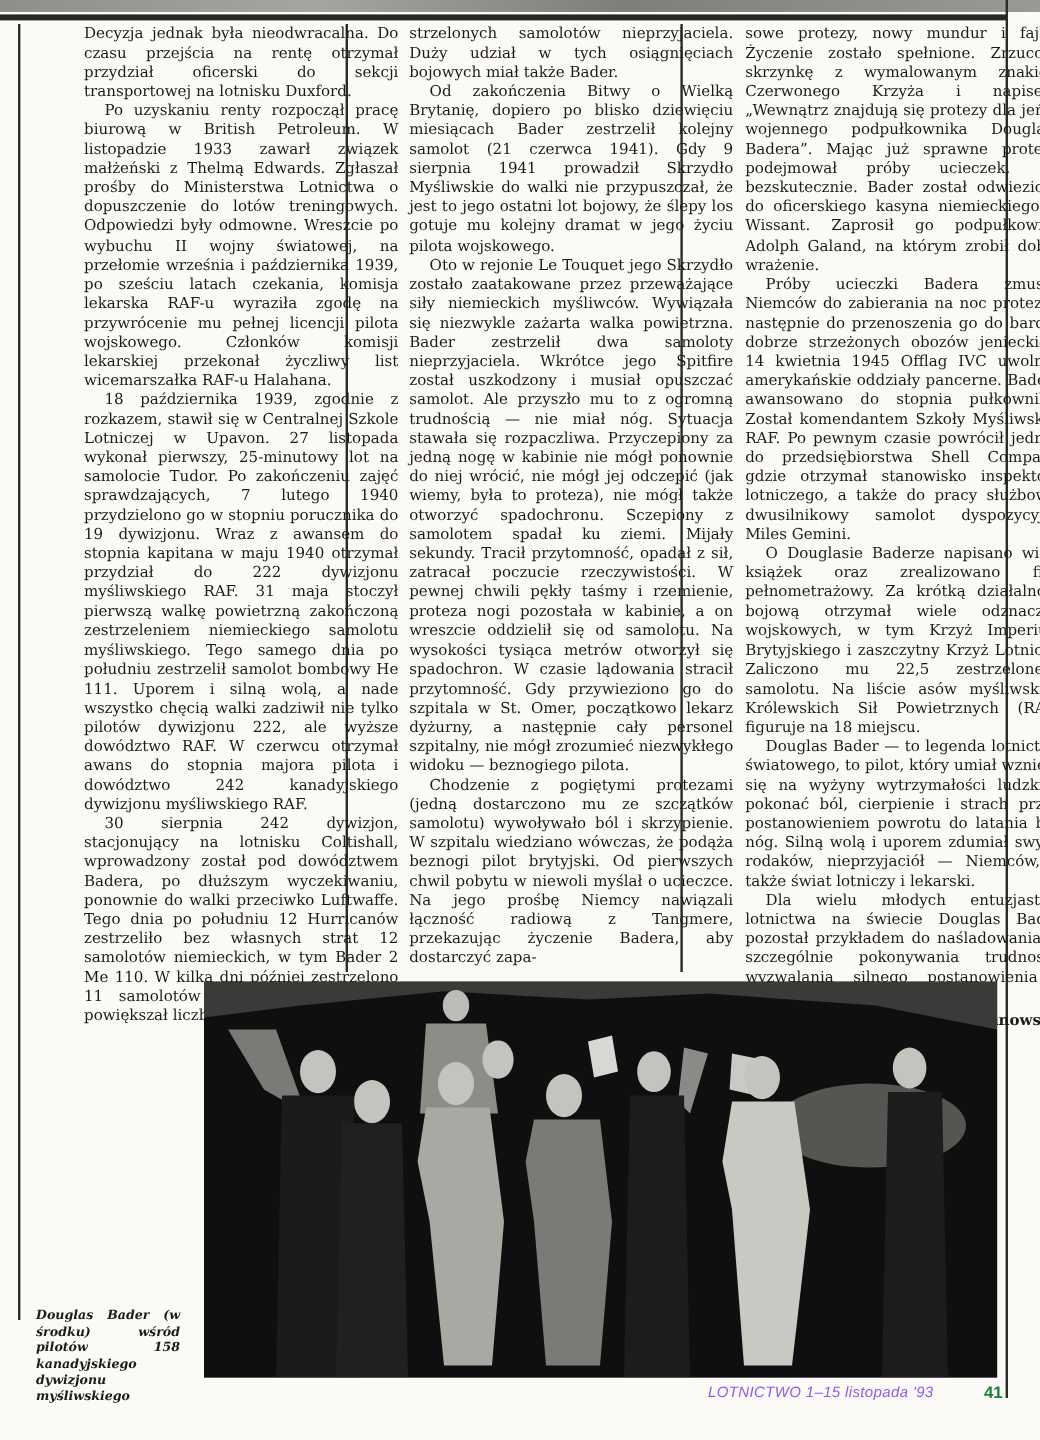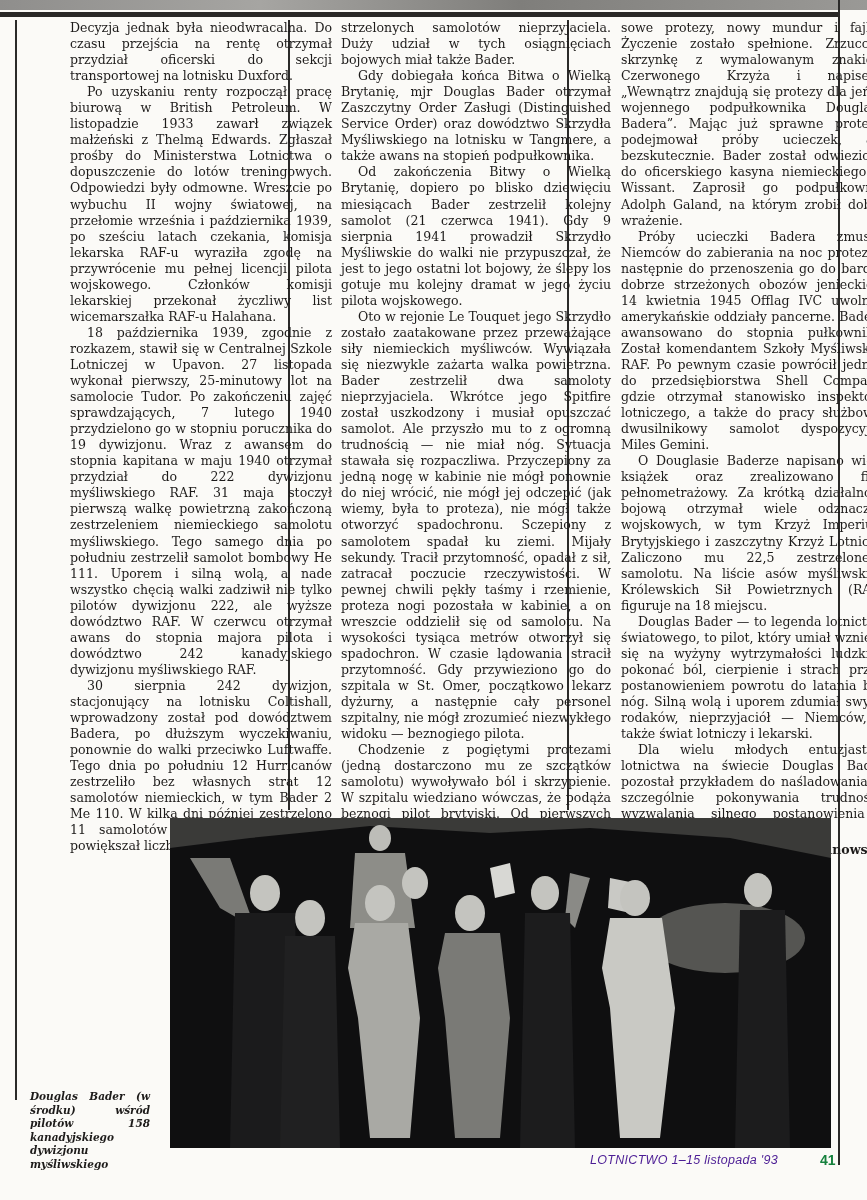--- a/index.html
+++ b/index.html
@@ -9,21 +9,21 @@
   .vrule{position:absolute;background:#2b2a29;width:2px;}
   .col{position:absolute;top:20px;font-size:12.55px;line-height:16.05px;text-align:justify;margin-left:48px;}
   .col p{margin:0;text-indent:0;}
   .col p.ind{text-indent:17px;}
   .col p.sig{text-align:right;font-weight:bold;margin-top:4px;padding-right:4px;}
   #c1{left:14px;width:270px;}
   #c2{left:293px;width:270px;}
   #c3{left:573px;width:264px;}
   .photo{position:absolute;left:170px;top:818px;width:661px;height:330px;background:#0e0e0f;overflow:hidden;}
   .caption{position:absolute;left:30px;top:1090px;width:120px;font-family:"DejaVu Serif",serif;font-style:italic;font-weight:bold;font-size:10.5px;line-height:13.5px;text-align:justify;}
-  .footer{position:absolute;left:590px;top:1153px;font-family:"Liberation Sans",sans-serif;font-style:italic;font-size:12.5px;letter-spacing:.3px;color:#4c1d95;}
+  .footer{position:absolute;left:590px;top:1153px;font-family:"Liberation Sans",sans-serif;font-style:italic;font-size:12.5px;letter-spacing:.3px;color:#8b5cf6;}
   .pagenum{position:absolute;left:820px;top:1152px;font-family:"Liberation Sans",sans-serif;font-weight:bold;font-size:14px;color:#15803d;}
 </style>
 </head>
 <body>
 
 <div class="topband"></div>
 <div class="topline"></div>
 
 <div class="vrule" style="left:15px;top:20px;height:1080px;"></div>
 <div class="vrule" style="left:288px;top:20px;height:790px;"></div>
@@ -32,21 +32,20 @@
 
 <div class="col" id="c1" style="left:22px;width:262px;">
   <p>Decyzja jednak była nieodwracalna. Do czasu przejścia na rentę otrzymał przydział oficerski do sekcji transportowej na lotnisku Duxford.</p>
   <p class="ind">Po uzyskaniu renty rozpoczął pracę biurową w British Petroleum. W listopadzie 1933 zawarł związek małżeński z Thelmą Edwards. Zgłaszał prośby do Ministerstwa Lotnictwa o dopuszczenie do lotów treningowych. Odpowiedzi były odmowne. Wreszcie po wybuchu II wojny światowej, na przełomie września i października 1939, po sześciu latach czekania, komisja lekarska RAF-u wyraziła zgodę na przywrócenie mu pełnej licencji pilota wojskowego. Członków komisji lekarskiej przekonał życzliwy list wicemarszałka RAF-u Halahana.</p>
   <p class="ind">18 października 1939, zgodnie z rozkazem, stawił się w Centralnej Szkole Lotniczej w Upavon. 27 listopada wykonał pierwszy, 25-minutowy lot na samolocie Tudor. Po zakończeniu zajęć sprawdzających, 7 lutego 1940 przydzielono go w stopniu porucznika do 19 dywizjonu. Wraz z awansem do stopnia kapitana w maju 1940 otrzymał przydział do 222 dywizjonu myśliwskiego RAF. 31 maja stoczył pierwszą walkę powietrzną zakończoną zestrzeleniem niemieckiego samolotu myśliwskiego. Tego samego dnia po południu zestrzelił samolot bombowy He 111. Uporem i silną wolą, a nade wszystko chęcią walki zadziwił nie tylko pilotów dywizjonu 222, ale wyższe dowództwo RAF. W czerwcu otrzymał awans do stopnia majora pilota i dowództwo 242 kanadyjskiego dywizjonu myśliwskiego RAF.</p>
   <p class="ind">30 sierpnia 242 dywizjon, stacjonujący na lotnisku Coltishall, wprowadzony został pod dowództwem Badera, po dłuższym wyczekiwaniu, ponownie do walki przeciwko Luftwaffe. Tego dnia po południu 12 Hurricanów zestrzeliło bez własnych strat 12 samolotów niemieckich, w tym Bader 2 Me 110. W kilka dni później zestrzelono 11 samolotów niemieckich. Dywizjon powiększał liczbę ze-</p>
 </div>
 
 <div class="col" id="c2">
   <p>strzelonych samolotów nieprzyjaciela. Duży udział w tych osiągnięciach bojowych miał także Bader.</p>
-  <p class="ind">Gdy dobiegała końca Bitwa o Wielką Brytanię, mjr Douglas Bader otrzymał Zaszczytny Order Zasługi (Distinguished Service Order) oraz dowództwo Skrzydła Myśliwskiego na lotnisku w Tangmere, a także awans na stopień podpułkownika.</p>
   <p class="ind">Od zakończenia Bitwy o Wielką Brytanię, dopiero po blisko dziewięciu miesiącach Bader zestrzelił kolejny samolot (21 czerwca 1941). Gdy 9 sierpnia 1941 prowadził Skrzydło Myśliwskie do walki nie przypuszczał, że jest to jego ostatni lot bojowy, że ślepy los gotuje mu kolejny dramat w jego życiu pilota wojskowego.</p>
   <p class="ind">Oto w rejonie Le Touquet jego Skrzydło zostało zaatakowane przez przeważające siły niemieckich myśliwców. Wywiązała się niezwykle zażarta walka powietrzna. Bader zestrzelił dwa samoloty nieprzyjaciela. Wkrótce jego Spitfire został uszkodzony i musiał opuszczać samolot. Ale przyszło mu to z ogromną trudnością — nie miał nóg. Sytuacja stawała się rozpaczliwa. Przyczepiony za jedną nogę w kabinie nie mógł ponownie do niej wrócić, nie mógł jej odczepić (jak wiemy, była to proteza), nie mógł także otworzyć spadochronu. Sczepiony z samolotem spadał ku ziemi. Mijały sekundy. Tracił przytomność, opadał z sił, zatracał poczucie rzeczywistości. W pewnej chwili pękły taśmy i rzemienie, proteza nogi pozostała w kabinie, a on wreszcie oddzielił się od samolotu. Na wysokości tysiąca metrów otworzył się spadochron. W czasie lądowania stracił przytomność. Gdy przywieziono go do szpitala w St. Omer, początkowo lekarz dyżurny, a następnie cały personel szpitalny, nie mógł zrozumieć niezwykłego widoku — beznogiego pilota.</p>
   <p class="ind">Chodzenie z pogiętymi protezami (jedną dostarczono mu ze szczątków samolotu) wywoływało ból i skrzypienie. W szpitalu wiedziano wówczas, że podąża beznogi pilot brytyjski. Od pierwszych chwil pobytu w niewoli myślał o ucieczce. Na jego prośbę Niemcy nawiązali łączność radiową z Tangmere, przekazując życzenie Badera, aby dostarczyć zapa-</p>
 </div>
 
 <div class="col" id="c3">
   <p>sowe protezy, nowy mundur i fajkę. Życzenie zostało spełnione. Zrzucono skrzynkę z wymalowanym znakiem Czerwonego Krzyża i napisem: „Wewnątrz znajdują się protezy dla jeńca wojennego podpułkownika Douglasa Badera”. Mając już sprawne protezy, podejmował próby ucieczek, ale bezskutecznie. Bader został odwieziony do oficerskiego kasyna niemieckiego w Wissant. Zaprosił go podpułkownik Adolph Galand, na którym zrobił dobre wrażenie.</p>
   <p class="ind">Próby ucieczki Badera zmusiły Niemców do zabierania na noc protez, a następnie do przenoszenia go do bardzo dobrze strzeżonych obozów jenieckich. 14 kwietnia 1945 Offlag IVC uwolniły amerykańskie oddziały pancerne. Badera awansowano do stopnia pułkownika. Został komendantem Szkoły Myśliwskiej RAF. Po pewnym czasie powrócił jednak do przedsiębiorstwa Shell Company, gdzie otrzymał stanowisko inspektora lotniczego, a także do pracy służbowej dwusilnikowy samolot dyspozycyjny Miles Gemini.</p>
   <p class="ind">O Douglasie Baderze napisano wiele książek oraz zrealizowano film pełnometrażowy. Za krótką działalność bojową otrzymał wiele odznaczeń wojskowych, w tym Krzyż Imperium Brytyjskiego i zaszczytny Krzyż Lotniczy. Zaliczono mu 22,5 zestrzelonego samolotu. Na liście asów myśliwskich Królewskich Sił Powietrznych (RAF) figuruje na 18 miejscu.</p>
   <p class="ind">Douglas Bader — to legenda lotnictwa światowego, to pilot, który umiał wznieść się na wyżyny wytrzymałości ludzkiej, pokonać ból, cierpienie i strach przed postanowieniem powrotu do latania bez nóg. Silną wolą i uporem zdumiał swych rodaków, nieprzyjaciół — Niemców, a także świat lotniczy i lekarski.</p>

